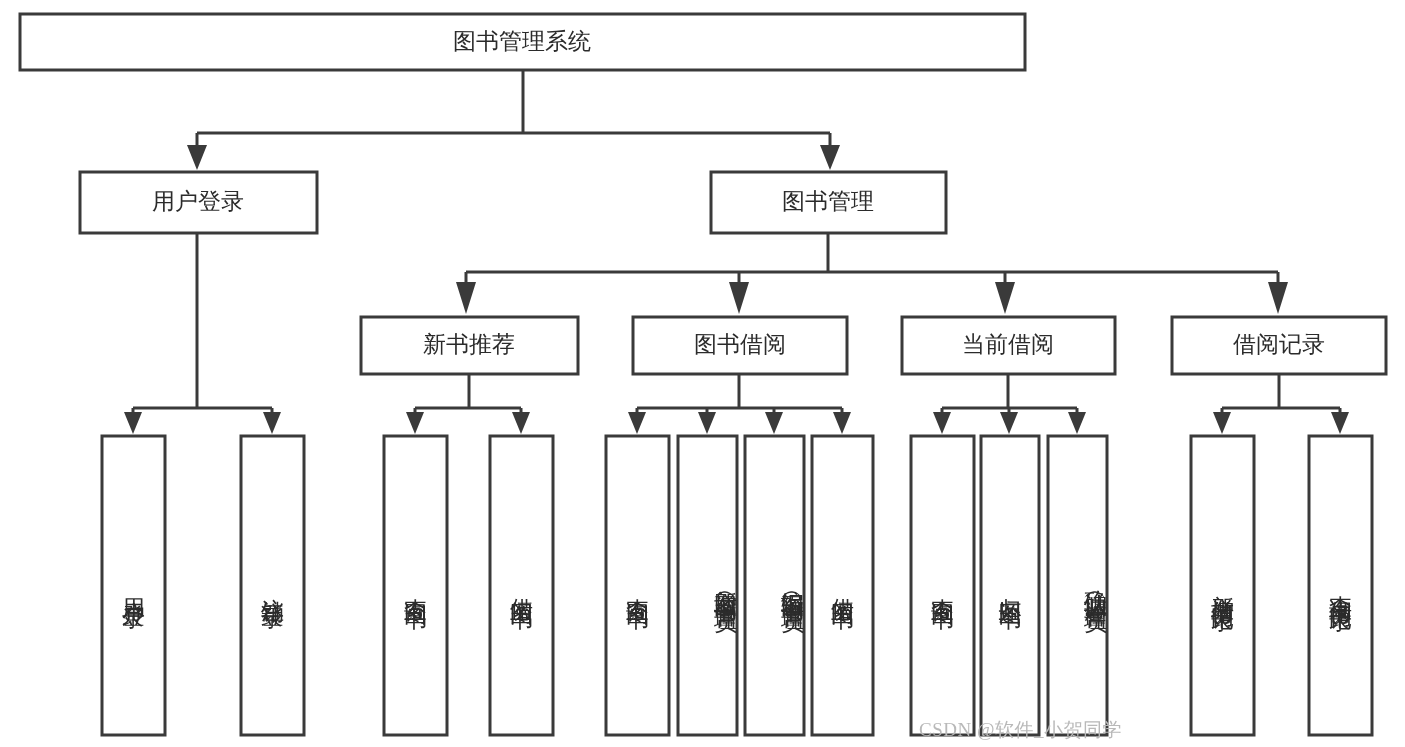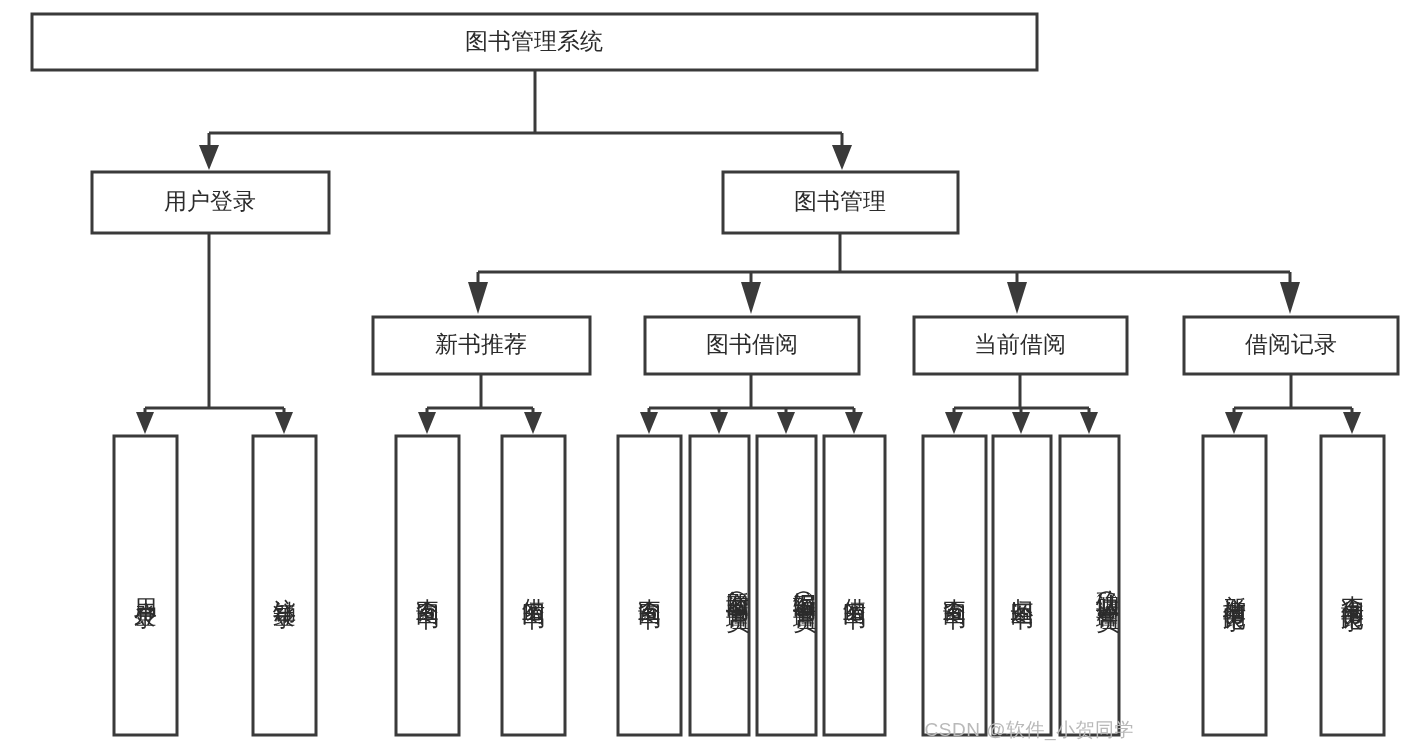--- a/index.html
+++ b/index.html
@@ -9,21 +9,21 @@
   }
   body {
     width: 1405px;
     height: 747px;
     font-family: "Liberation Sans", "DejaVu Sans", sans-serif;
     overflow: hidden;
     position: relative;
   }
   #diagram-root {
     position: absolute;
-    left: 12px;
+    left: 0;
     top: 0;
     width: 1130px;
     height: 747px;
   }
   svg.flow {
     display: block;
     width: 1405px;
     height: 747px;
   }
   .node-box {
@@ -65,21 +65,21 @@
     line-height: 1.0;
     letter-spacing: 3px;
     color: #2b2b2b;
     white-space: nowrap;
     pointer-events: none;
   }
   .watermark {
     position: absolute;
     right: 8px;
     bottom: 4px;
-    font-family: Liberation Sans, sans-serif;
+    font-family: Liberation Serif, serif;
     font-size: 19px;
     color: #b9b9b9;
     letter-spacing: 0.5px;
     user-select: none;
   }
 </style>
 </head>
 <body>
 
 <div id="diagram-root">

